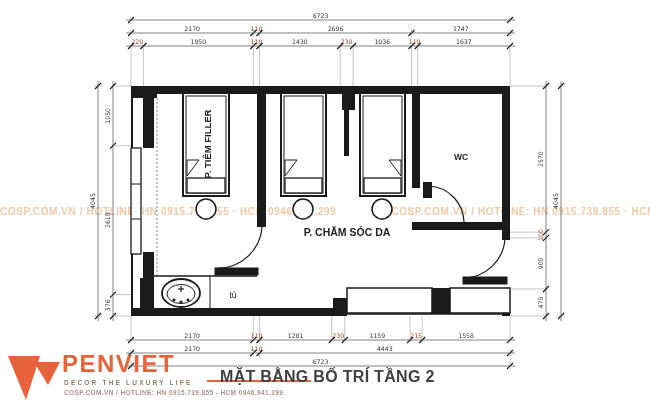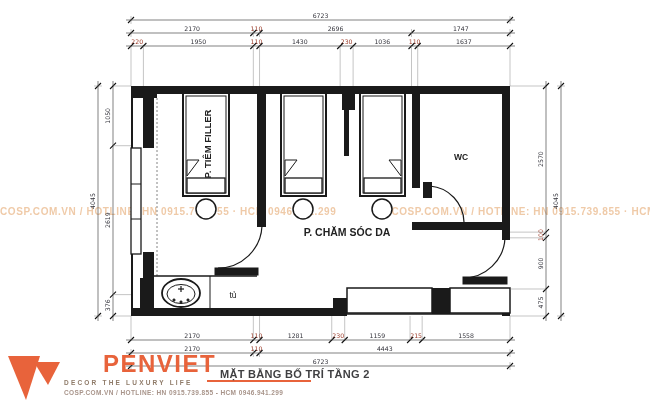--- a/index.html
+++ b/index.html
@@ -11,33 +11,33 @@
     position:absolute;left:0;top:206px;width:650px;height:16px;
     white-space:nowrap;overflow:hidden;font-size:10px;letter-spacing:.6px;
     color:rgba(226,158,97,.55);z-index:1;font-weight:bold;
   }
   .watermark span{display:inline-block;margin-right:55px;}
   .plan-svg{position:absolute;left:0;top:0;z-index:2;}
   .footer{position:absolute;left:0;top:350px;width:650px;height:63px;z-index:3;}
   .logo-mark{position:absolute;left:8px;top:4px;}
   .brand-name{
     position:absolute;left:62px;top:0px;font-size:24px;font-weight:bold;
-    color:#E8633B;letter-spacing:1.5px;margin-left:41px;
+    color:#E8633B;letter-spacing:1.5px;
   }
   .brand-tagline{
     position:absolute;left:64px;top:29px;font-size:6.5px;letter-spacing:2.2px;
     color:#8f7b69;font-weight:bold;
   }
   .brand-hotline{
     position:absolute;left:64px;top:39px;font-size:6.5px;letter-spacing:.4px;
     color:#a8948a;font-weight:bold;
   }
   .title-rule{position:absolute;left:207px;top:30px;width:104px;height:2px;background:#E8633B;}
   .drawing-title{
-    position:absolute;left:220px;top:18px;font-size:11px;font-weight:bold;
+    position:absolute;left:220px;top:18px;font-size:16px;font-weight:bold;
     color:#3f3f41;letter-spacing:.3px;
   }
 </style>
 </head>
 <body>
 
 <div class="canvas">
 
   <div class="watermark">
     <span>COSP.COM.VN / HOTLINE: HN 0915.739.855 · HCM 0946.941.299</span><span>COSP.COM.VN / HOTLINE: HN 0915.739.855 · HCM 0946.941.299</span>

